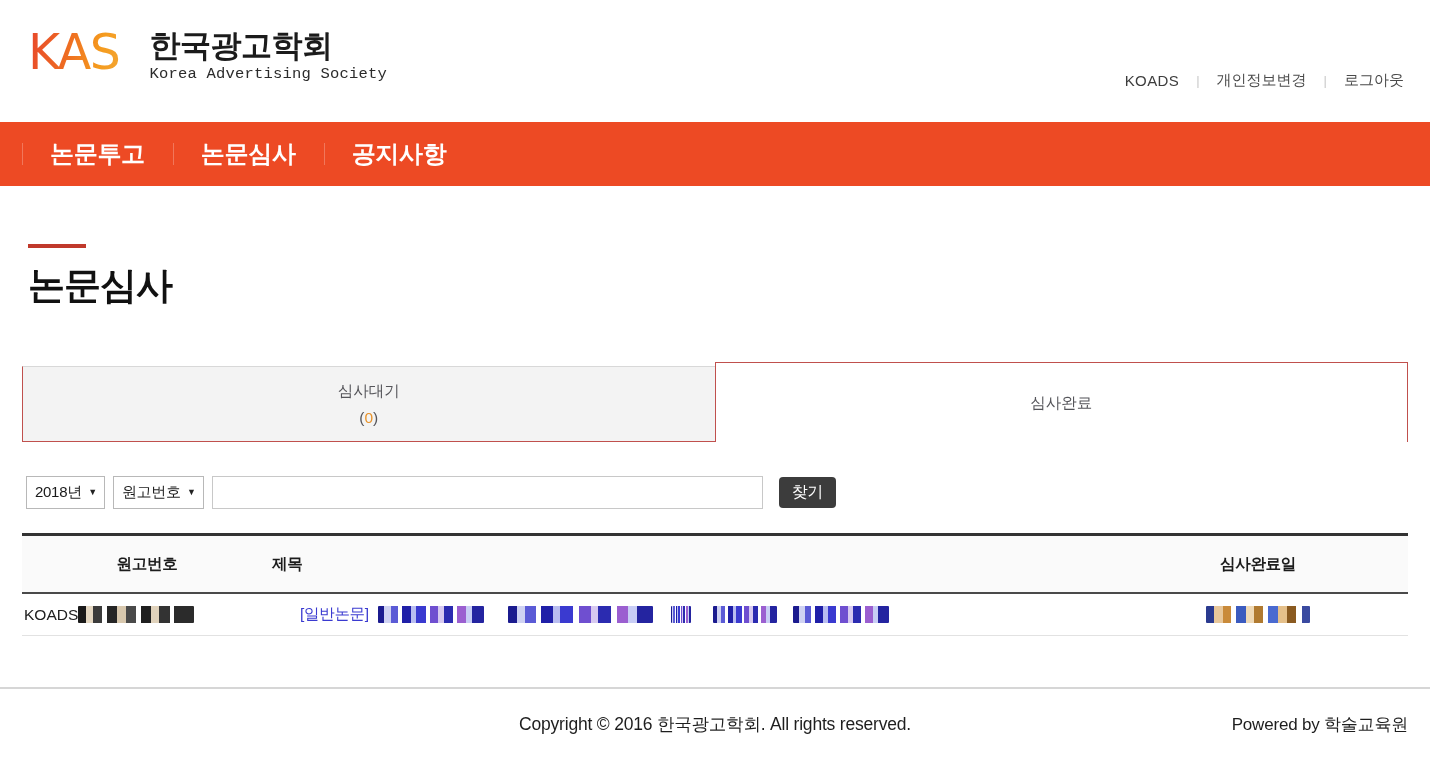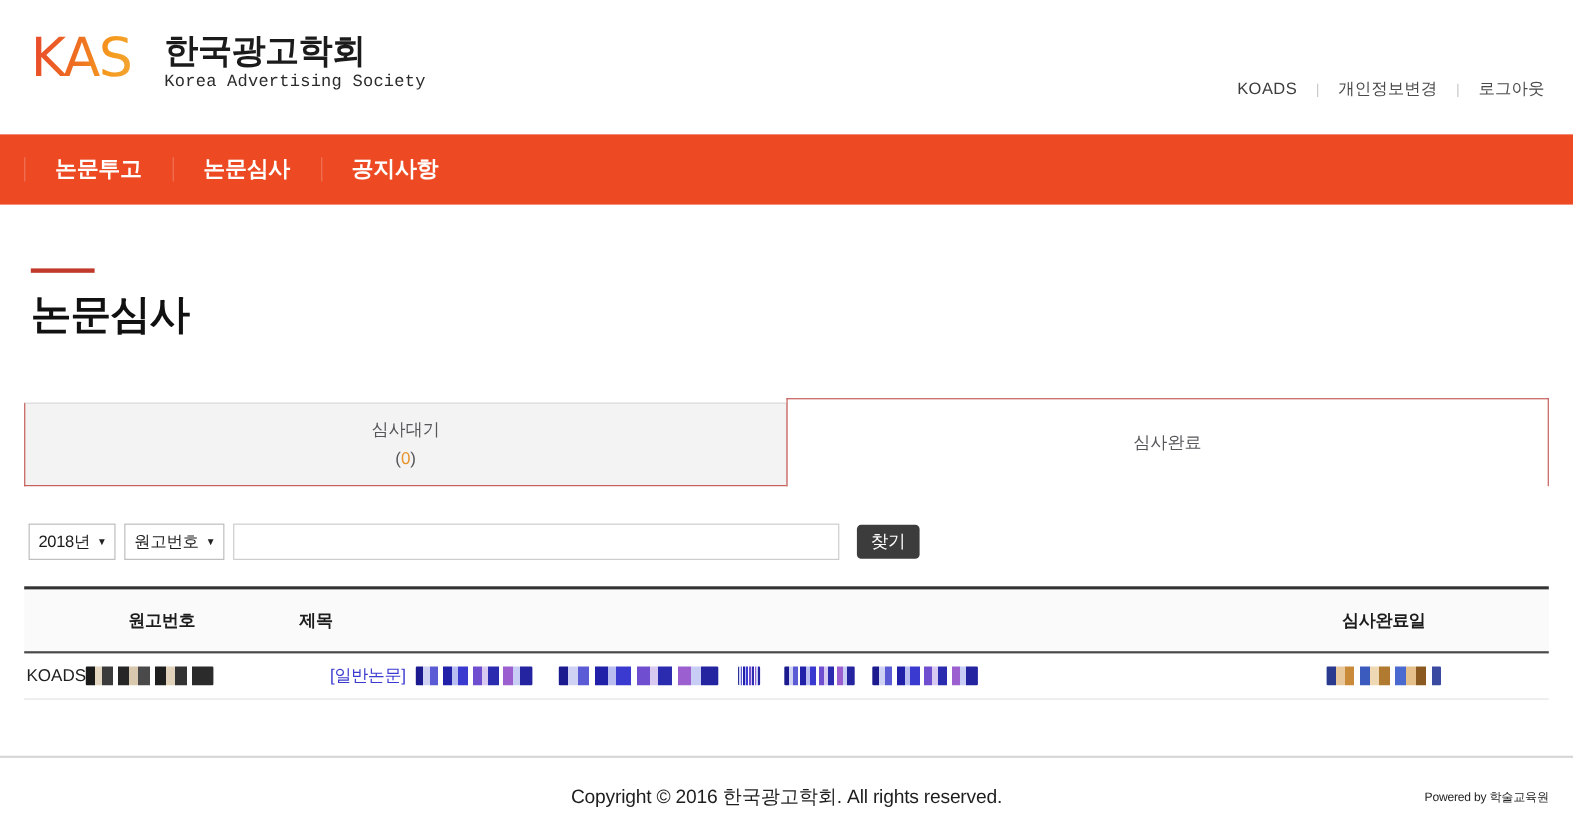--- a/index.html
+++ b/index.html
@@ -81,21 +81,21 @@
   
   .nav {
     height: 64px;
     background: #ED4A24;
     display: flex;
     align-items: center;
     padding-left: 22px;
   }
   .nav-item {
     color: #ffffff;
-    font-size: 20px;
+    font-size: 24px;
     font-weight: bold;
     letter-spacing: -0.3px;
     padding: 0 28px;
     position: relative;
     cursor: pointer;
     text-decoration: none;
     line-height: 64px;
   }
   .nav-item::before {
     content: "";
@@ -310,21 +310,21 @@
     position: absolute;
     left: 0; right: 0;
     text-align: center;
     font-size: 17.5px;
     color: #1e1e1e;
     letter-spacing: -0.2px;
   }
   .powered {
     position: absolute;
     right: 22px;
-    font-size: 11px;
+    font-size: 17px;
     color: #1e1e1e;
     letter-spacing: -0.2px;
   }
 </style>
 </head>
 <body>
 
 <div class="page">
 
   <div class="header">

